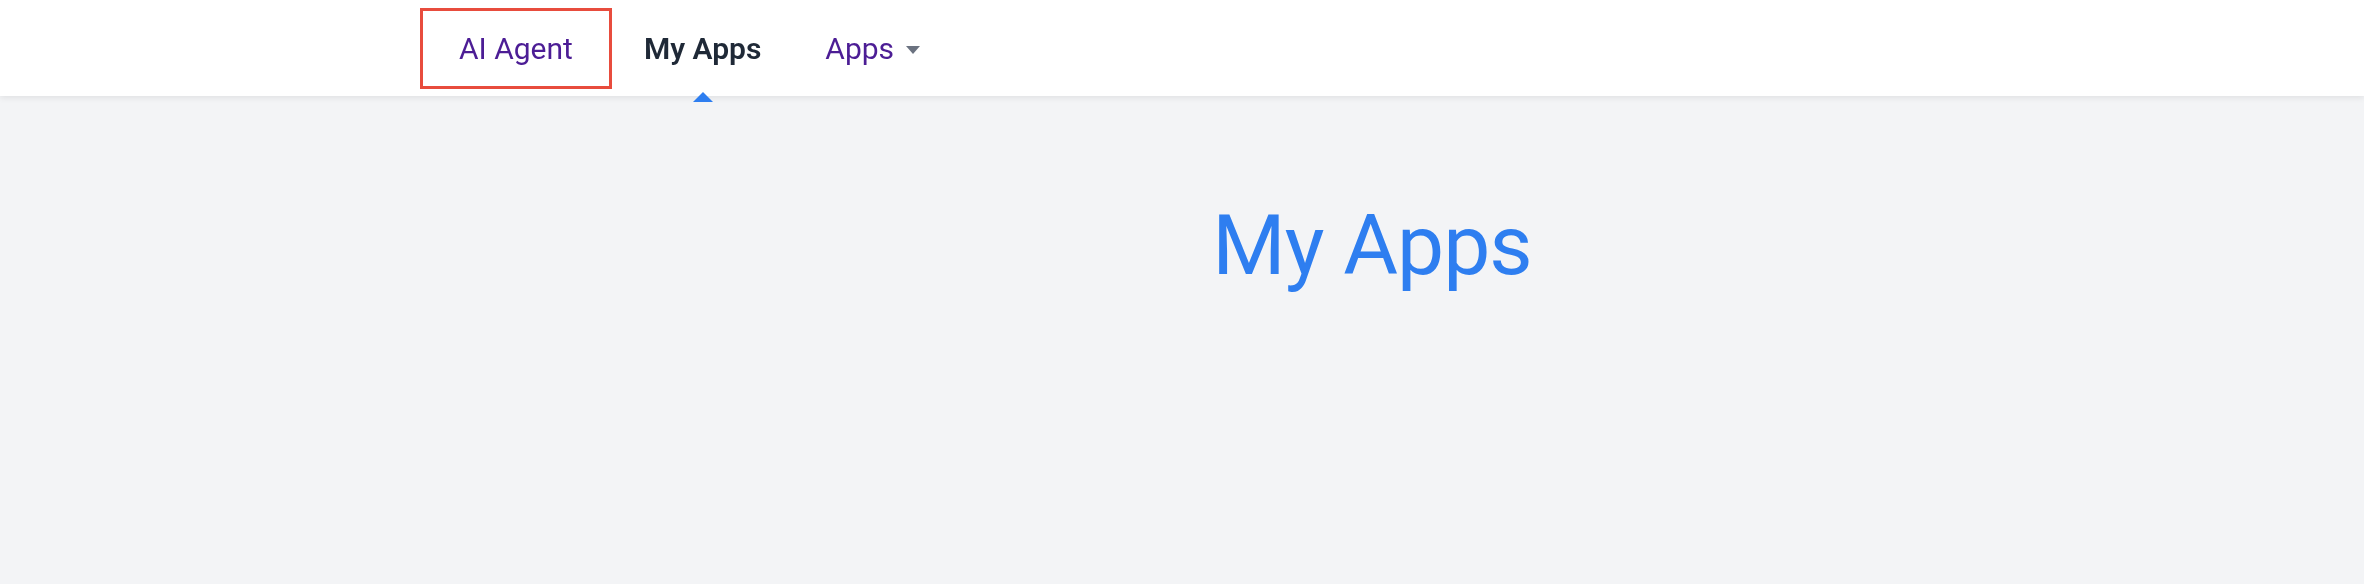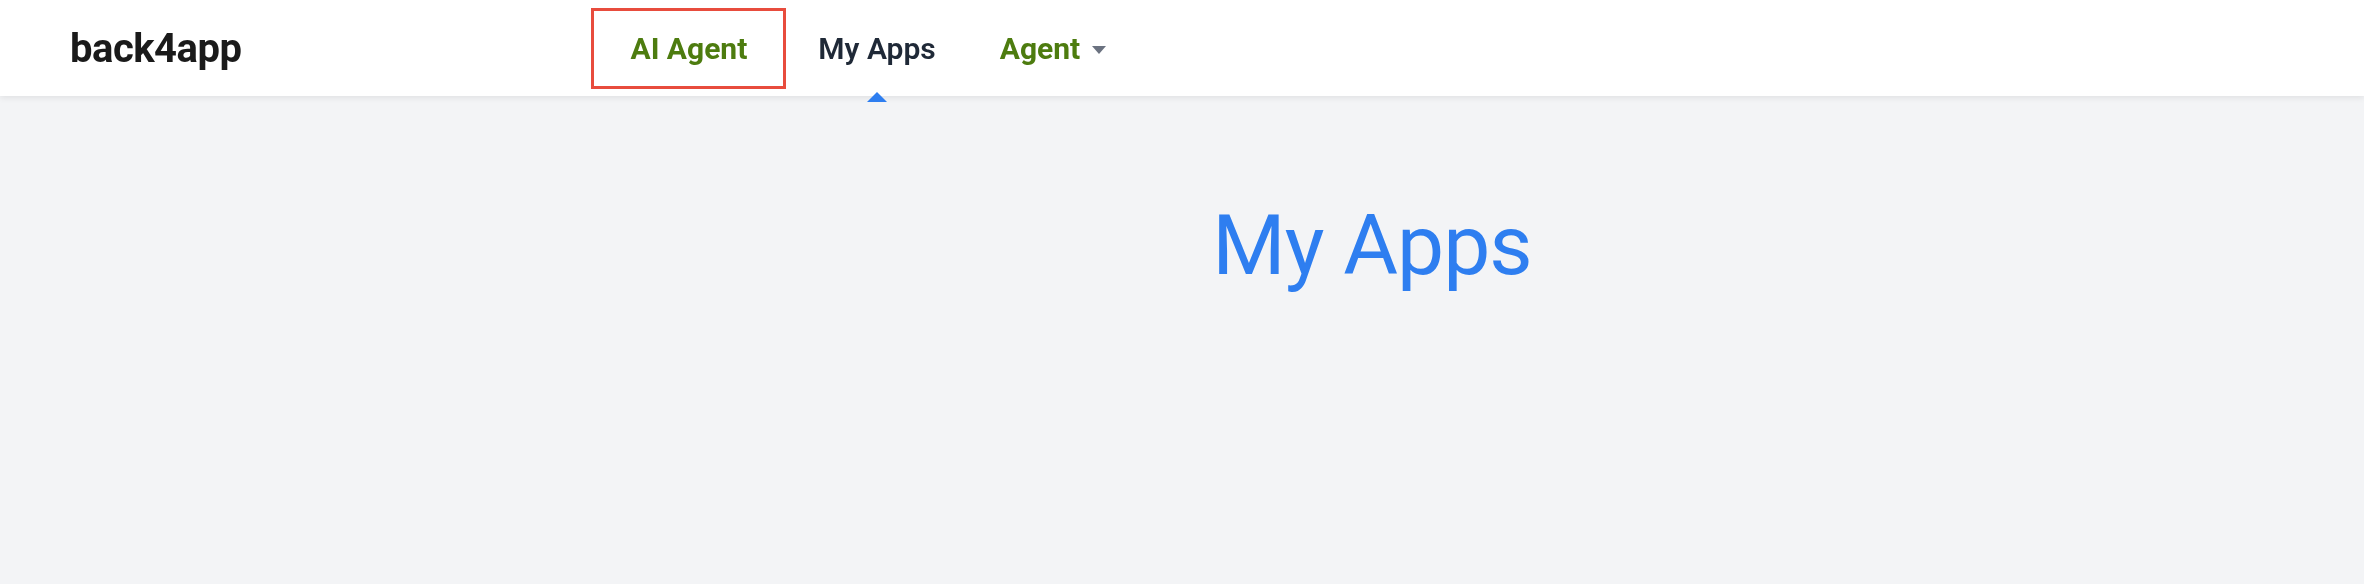--- a/index.html
+++ b/index.html
@@ -30,28 +30,28 @@
       letter-spacing: -0.5px;
     }
     .nav {
       display: flex;
       align-items: center;
       margin-left: 350px;
       gap: 0;
     }
     .nav-item {
       font-size: 30px;
-      color: #4d7c0f;
+      color: #4c1d95;
       padding: 16px 32px;
       display: flex;
       align-items: center;
       gap: 12px;
       cursor: pointer;
       position: relative;
-      font-weight: 700;
+      font-weight: 400;
     }
     .nav-item.highlighted {
       border: 3px solid #e84c3d;
       padding: 20px 36px;
     }
     .nav-item.active {
       font-weight: 600;
       color: #1f2937;
     }
     .nav-item.active::after {
@@ -84,30 +84,29 @@
       font-weight: 400;
       color: #2e7ef0;
       letter-spacing: -1px;
       margin-left: 380px;
     }
   </style>
 </head>
 <body>
 
 <div class="header">
-  <div class="logo">back4app</div>
   <div class="nav">
     <div class="nav-item highlighted">
       <span>AI Agent</span>
     </div>
     <div class="nav-item active">
       <span>My Apps</span>
     </div>
     <div class="nav-item">
-      <span>Agent</span>
+      <span>Apps</span>
       <span class="caret-down"></span>
     </div>
   </div>
 </div>
 
 <div class="content">
   <h1 class="page-title">My Apps</h1>
 </div>
 
 </body></html>

